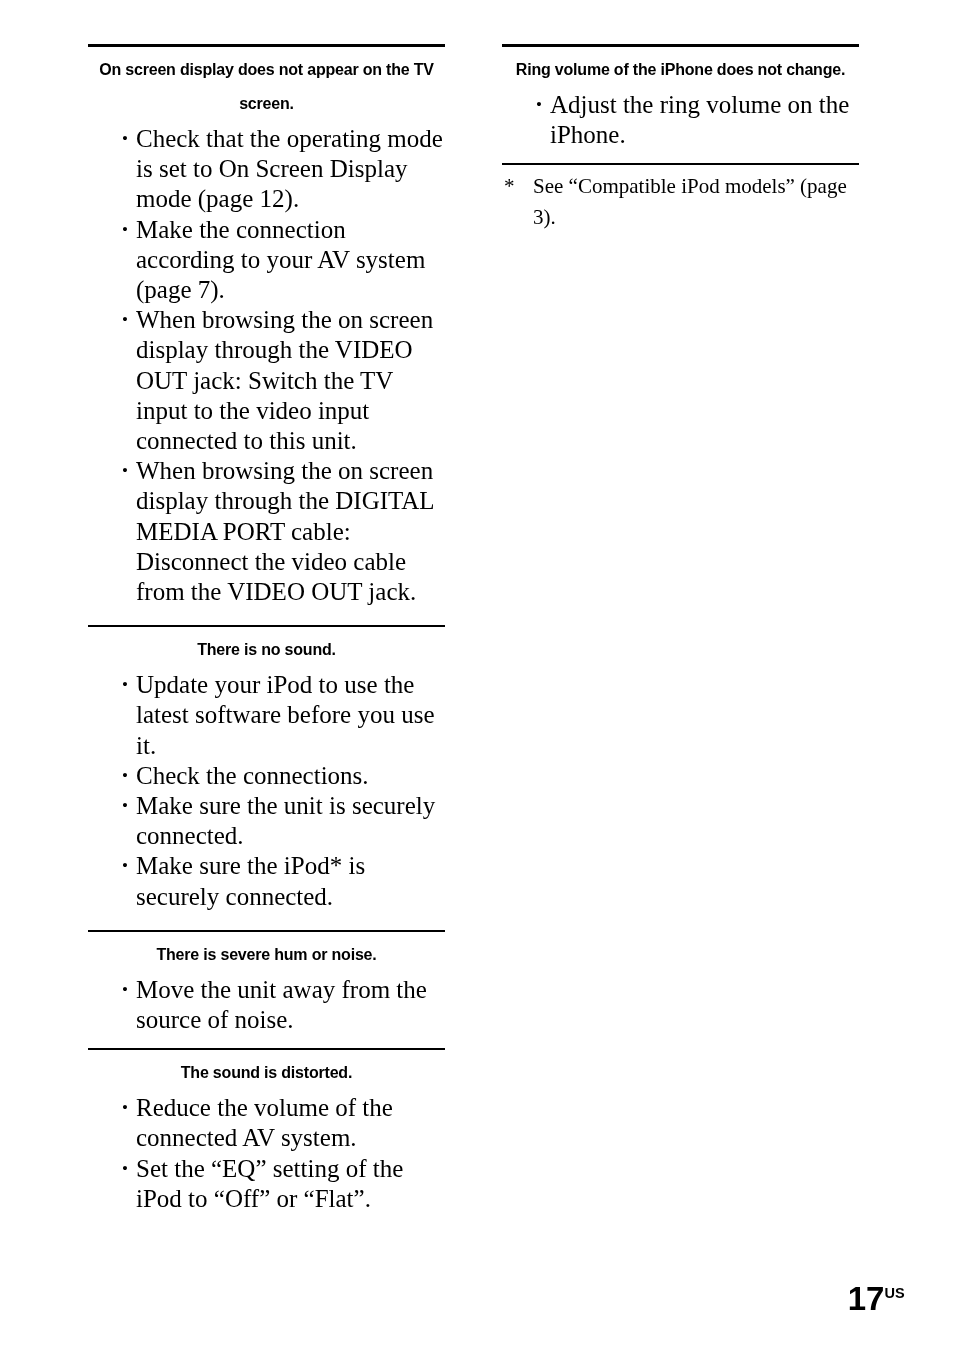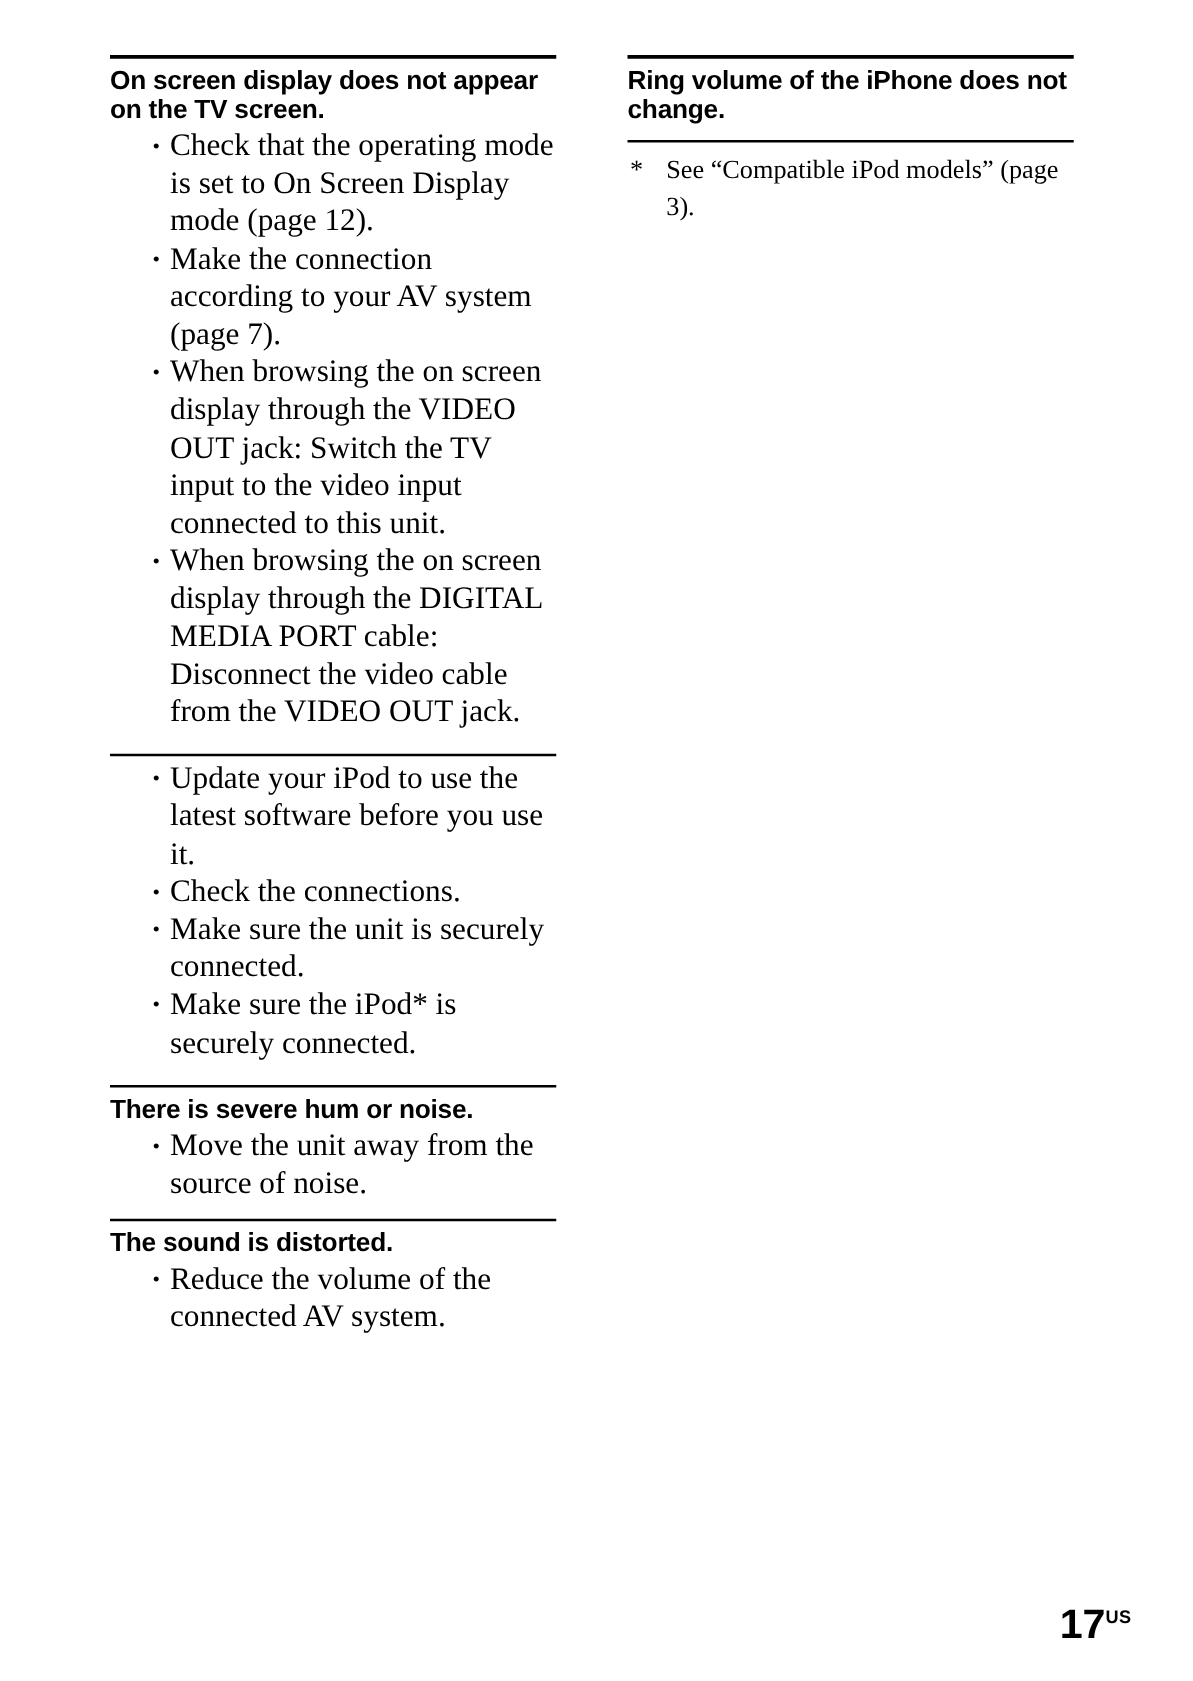--- a/index.html
+++ b/index.html
@@ -35,26 +35,27 @@
   .rule-thin {
     height: 0;
     border-top: 2px solid #000000;
     margin: 0;
   }
 
   
   .heading {
     font-family: "Liberation Sans", "DejaVu Sans", sans-serif;
     font-weight: bold;
-    font-size: 21px;
-    line-height: 23px;
+    font-size: 16px;
+    line-height: 34px;
     letter-spacing: -0.2px;
     margin: 6px 0 0 0;
     padding: 0;
     color: #000000;
+    text-align: center;
   }
 
   
   .bullets {
     list-style: none;
     margin: 3px 0 0 0;
     padding: 0;
   }
   .bullets li {
     position: relative;
@@ -125,20 +126,21 @@
         <li>Check that the operating mode is set to On Screen Display mode (page 12).</li>
         <li>Make the connection according to your AV system (page 7).</li>
         <li>When browsing the on screen display through the VIDEO OUT jack: Switch the TV input to the video input connected to this unit.</li>
         <li>When browsing the on screen display through the DIGITAL MEDIA PORT cable: Disconnect the video cable from the VIDEO OUT jack.</li>
       </ul>
       <div class="gap-after-list"></div>
     </div>
 
     <div class="group">
       <div class="rule-thin"></div>
+      <h2 class="heading">There is no sound.</h2>
       <ul class="bullets">
         <li>Update your iPod to use the latest software before you use it.</li>
         <li>Check the connections.</li>
         <li>Make sure the unit is securely connected.</li>
         <li>Make sure the iPod* is securely connected.</li>
       </ul>
       <div class="gap-after-list"></div>
     </div>
 
     <div class="group">
@@ -148,30 +150,34 @@
         <li>Move the unit away from the source of noise.</li>
       </ul>
       <div class="gap-small"></div>
     </div>
 
     <div class="group">
       <div class="rule-thin"></div>
       <h2 class="heading">The sound is distorted.</h2>
       <ul class="bullets">
         <li>Reduce the volume of the connected AV system.</li>
+        <li>Set the “EQ” setting of the iPod to “Off” or “Flat”.</li>
       </ul>
     </div>
 
   </div>
 
   <div class="col col-right">
 
     <div class="group">
       <div class="rule-thick"></div>
       <h2 class="heading">Ring volume of the iPhone does not change.</h2>
+      <ul class="bullets">
+        <li>Adjust the ring volume on the iPhone.</li>
+      </ul>
       <div class="gap-small"></div>
     </div>
 
     <div class="group">
       <div class="rule-thin"></div>
       <div class="footnote">
         <span class="star">*</span>
         <span>See “Compatible iPod models” (page 3).</span>
       </div>
     </div>

